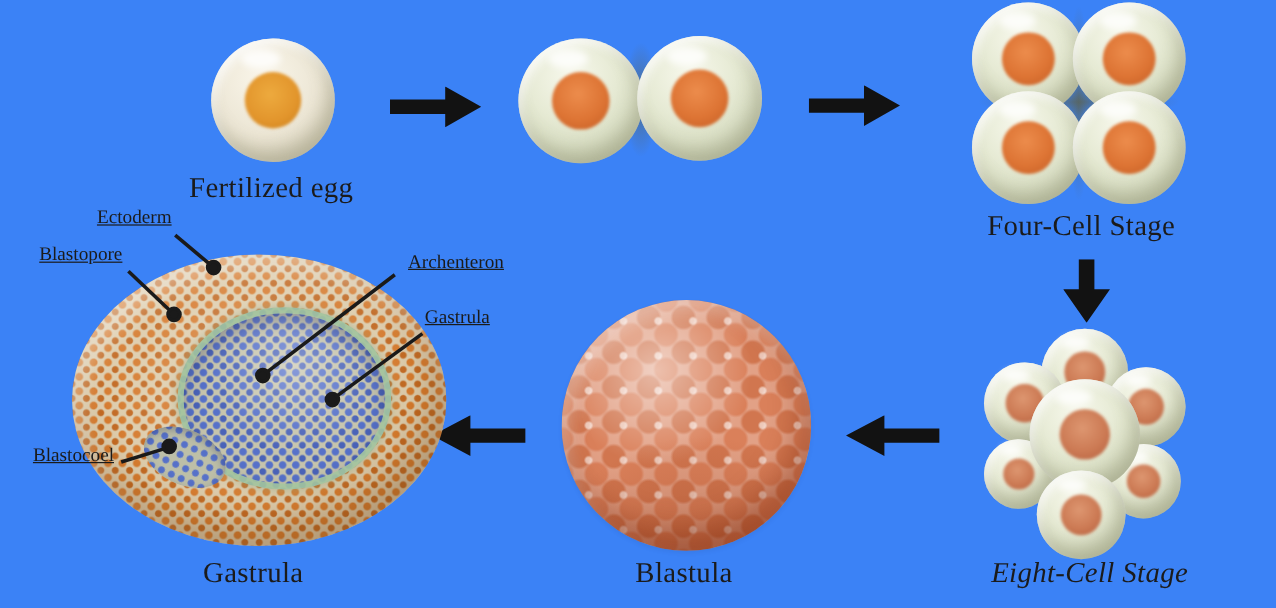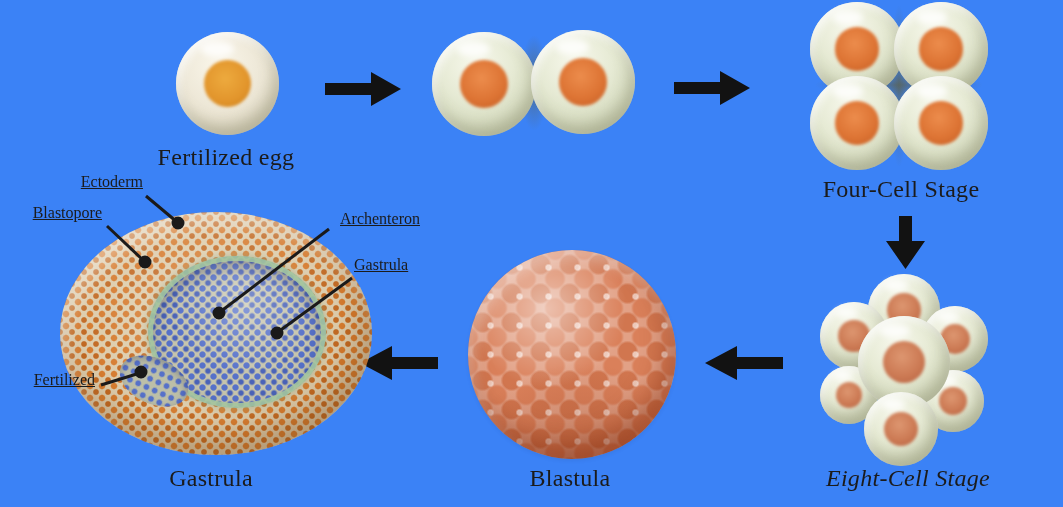--- a/index.html
+++ b/index.html
@@ -191,21 +191,21 @@
   <div class="gastrula-body" style="left:60px; top:212px; width:312px; height:243px;">
     <div class="gastrula-inner"></div>
     <div class="blastopore-patch"></div>
   </div>
   <div class="stage-label" style="left:211px; top:465px;">Gastrula</div>
 
   <div class="anno-label" style="right:920px; top:173px;">Ectoderm</div>
   <div class="anno-label" style="right:961px; top:204px;">Blastopore</div>
   <div class="anno-label" style="left:340px; top:210px;">Archenteron</div>
   <div class="anno-label" style="left:354px; top:256px;">Gastrula</div>
-  <div class="anno-label" style="right:968px; top:371px;">Fertilized</div>
+  <div class="anno-label" style="right:968px; top:371px;">Blastocoel</div>
 
   <svg id="leader-lines" width="1063" height="507" viewBox="0 0 1063 507">
     <g stroke="#1a1a1a" stroke-width="3" fill="#1a1a1a">
       <line x1="146" y1="196" x2="177" y2="222"></line>
         <circle cx="178" cy="223" r="5"></circle>
       <line x1="107" y1="226" x2="144" y2="261"></line>
         <circle cx="145" cy="262" r="5"></circle>
       <line x1="329" y1="229" x2="220" y2="312"></line>
         <circle cx="219" cy="313" r="5"></circle>
       <line x1="352" y1="278" x2="278" y2="332"></line>

